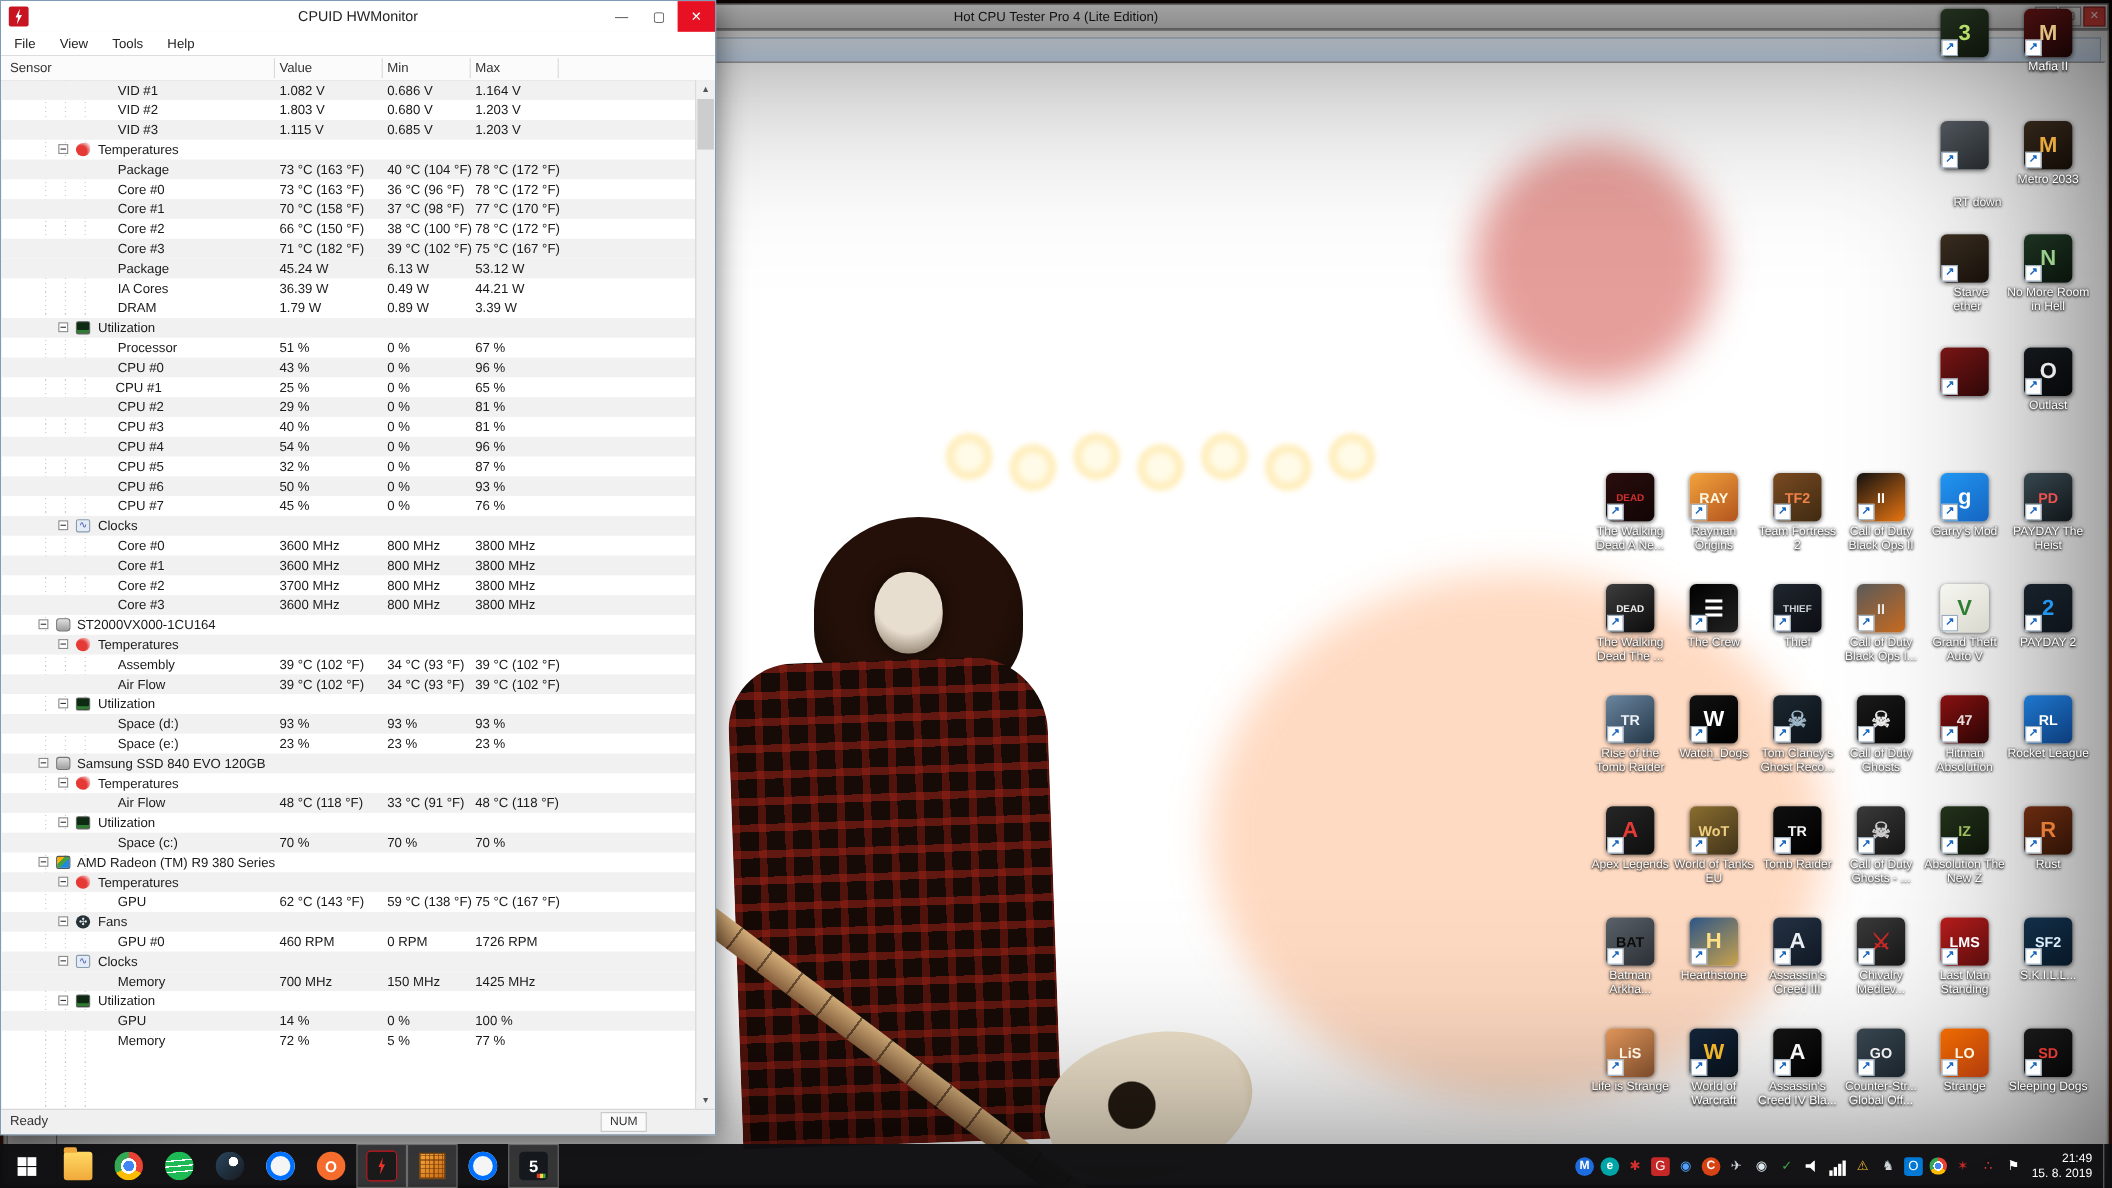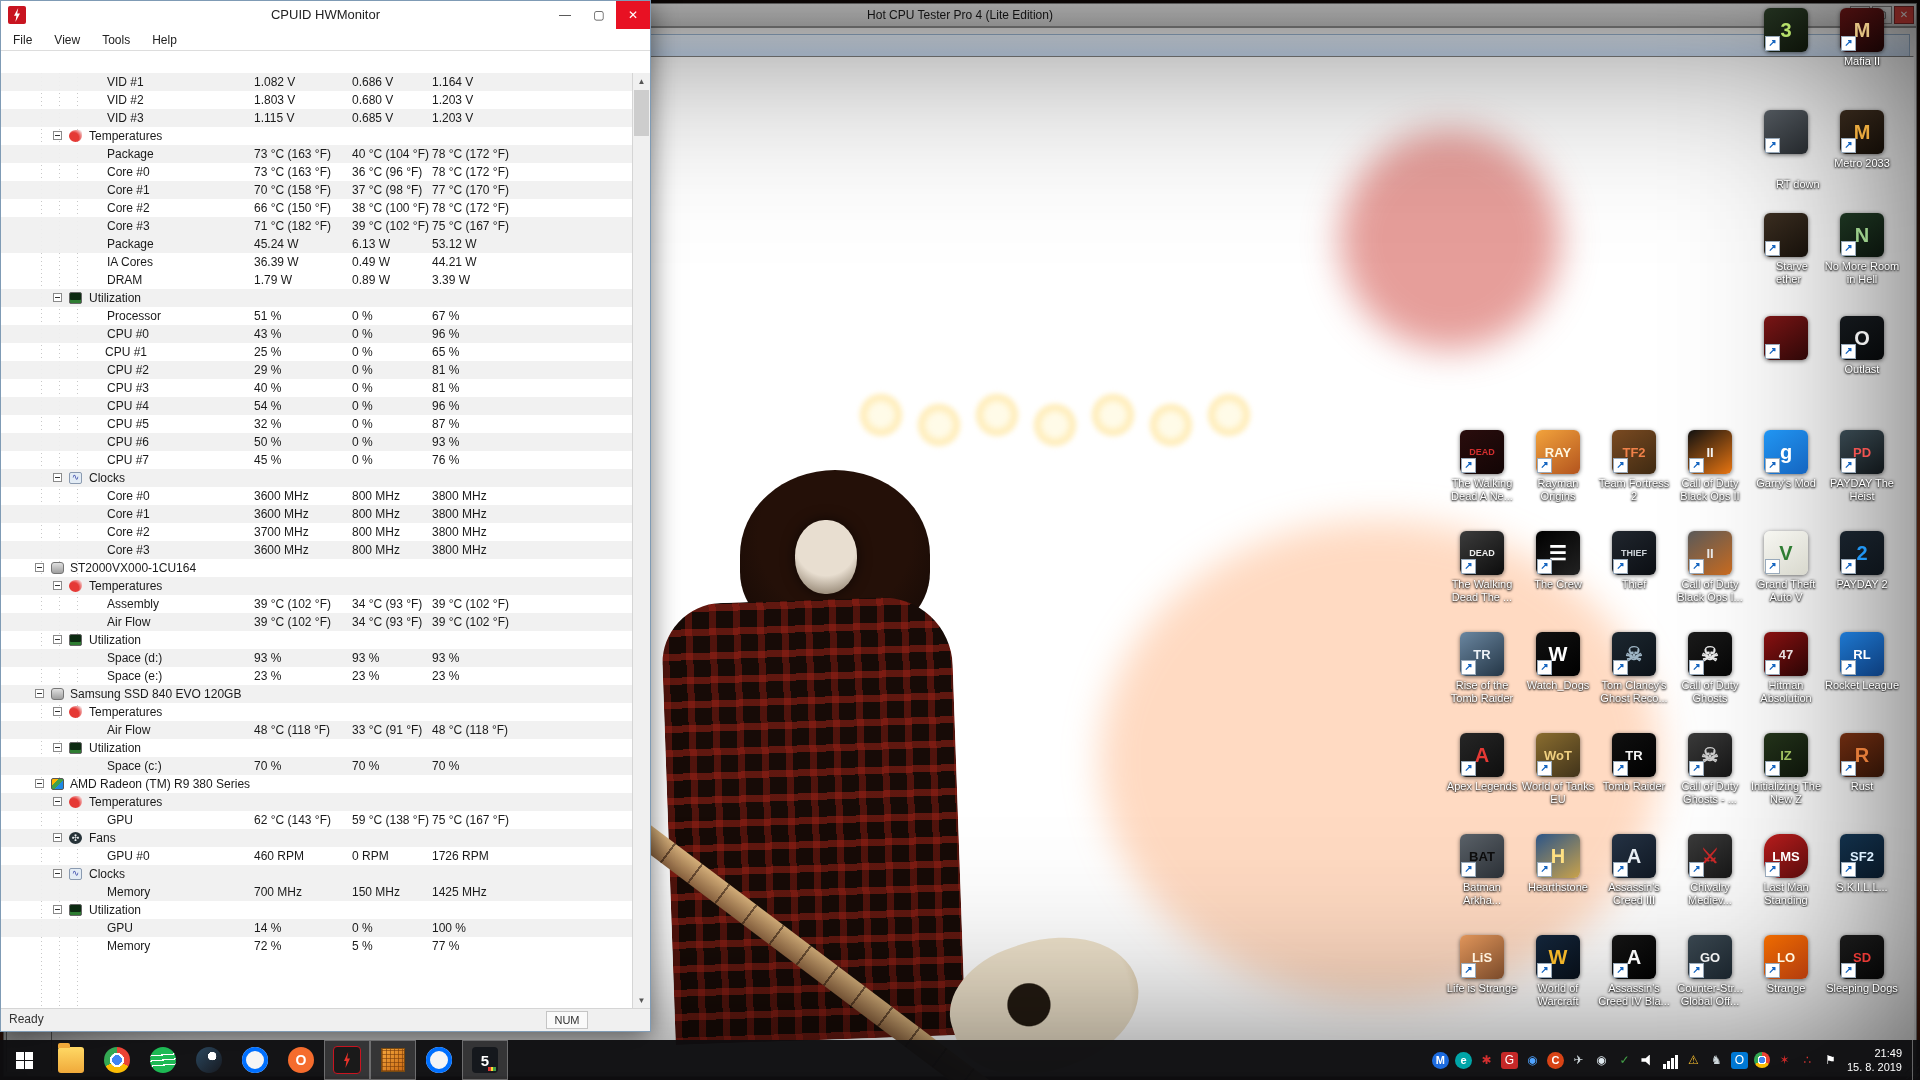--- a/index.html
+++ b/index.html
@@ -311,21 +311,21 @@
       <div class="dicon" style="left: 1596px; top: 733px;">
         <div class="art" style="background: linear-gradient(145deg, rgb(16, 16, 16), rgb(0, 0, 0)); color: rgb(245, 245, 245); font-size: 13px;">TR<div class="sc">↗</div></div>
         <div class="lbl">Tomb Raider</div>
       </div>
       <div class="dicon" style="left: 1672px; top: 733px;">
         <div class="art" style="background: linear-gradient(145deg, rgb(58, 58, 58), rgb(20, 20, 20)); color: rgb(204, 204, 204); font-size: 20px;">☠<div class="sc">↗</div></div>
         <div class="lbl">Call of Duty Ghosts - ...</div>
       </div>
       <div class="dicon" style="left: 1748px; top: 733px;">
         <div class="art" style="background: linear-gradient(145deg, rgb(35, 51, 26), rgb(13, 20, 10)); color: rgb(160, 192, 96); font-size: 13px;">IZ<div class="sc">↗</div></div>
-        <div class="lbl">Initializing The New Z</div>
+        <div class="lbl">Absolution The New Z</div>
       </div>
       <div class="dicon" style="left: 1824px; top: 733px;">
         <div class="art" style="background: linear-gradient(145deg, rgb(107, 43, 16), rgb(45, 18, 6)); color: rgb(224, 123, 57); font-size: 20px;">R<div class="sc">↗</div></div>
         <div class="lbl">Rust</div>
       </div>
       <div class="dicon" style="left: 1444px; top: 834px;">
         <div class="art" style="background: linear-gradient(145deg, rgb(90, 97, 104), rgb(43, 48, 54)); color: rgb(12, 12, 12); font-size: 13px;">BAT<div class="sc">↗</div></div>
         <div class="lbl">Batman Arkha...</div>
       </div>
       <div class="dicon" style="left: 1520px; top: 834px;">
@@ -334,21 +334,21 @@
       </div>
       <div class="dicon" style="left: 1596px; top: 834px;">
         <div class="art" style="background: linear-gradient(145deg, rgb(36, 50, 68), rgb(16, 24, 35)); color: rgb(232, 238, 244); font-size: 20px;">A<div class="sc">↗</div></div>
         <div class="lbl">Assassin's Creed III</div>
       </div>
       <div class="dicon" style="left: 1672px; top: 834px;">
         <div class="art" style="background: linear-gradient(145deg, rgb(58, 58, 58), rgb(22, 22, 22)); color: rgb(198, 40, 40); font-size: 20px;">⚔<div class="sc">↗</div></div>
         <div class="lbl">Chivalry Mediev...</div>
       </div>
       <div class="dicon" style="left: 1748px; top: 834px;">
-        <div class="art" style="background: linear-gradient(145deg, rgb(183, 28, 28), rgb(90, 12, 12)); color: rgb(255, 255, 255); font-size: 13px; border-radius: 16px;">LMS<div class="sc">↗</div></div>
+        <div class="art" style="background: linear-gradient(145deg, rgb(183, 28, 28), rgb(90, 12, 12)); color: rgb(255, 255, 255); font-size: 13px;">LMS<div class="sc">↗</div></div>
         <div class="lbl">Last Man Standing</div>
       </div>
       <div class="dicon" style="left: 1824px; top: 834px;">
         <div class="art" style="background: linear-gradient(145deg, rgb(18, 48, 74), rgb(8, 23, 38)); color: rgb(219, 239, 255); font-size: 13px;">SF2<div class="sc">↗</div></div>
         <div class="lbl">S.K.I.L.L...</div>
       </div>
       <div class="dicon" style="left: 1444px; top: 935px;">
         <div class="art" style="background: linear-gradient(145deg, rgb(224, 149, 90), rgb(122, 74, 42)); color: rgb(255, 243, 224); font-size: 13px;">LiS<div class="sc">↗</div></div>
         <div class="lbl">Life is Strange</div>
       </div>
@@ -422,20 +422,30 @@
         <div class="cap">—</div>
         <div class="cap">▢</div>
         <div class="cap close">✕</div>
       </div>
     </div>
     <div id="hw-menu">
         <span>File</span>
         <span>View</span>
         <span>Tools</span>
         <span>Help</span>
+      </div>
+    <div id="hw-cols">
+        <span style="left: 8px;">Sensor</span>
+        <span style="left: 253px;">Value</span>
+        <span style="left: 351px;">Min</span>
+        <span style="left: 431px;">Max</span>
+        <i style="left: 248px;"></i>
+        <i style="left: 346px;"></i>
+        <i style="left: 426px;"></i>
+        <i style="left: 506px;"></i>
       </div>
     <div id="hw-list">
         <div class="hw-row even">
           <span class="lab" style="left: 106px;">VID #1</span>
           <span class="v1">1.082 V</span>
           <span class="v2">0.686 V</span>
           <span class="v3">1.164 V</span>
         </div>
         <div class="hw-row">
           <span class="lab" style="left: 106px;">VID #2</span>

